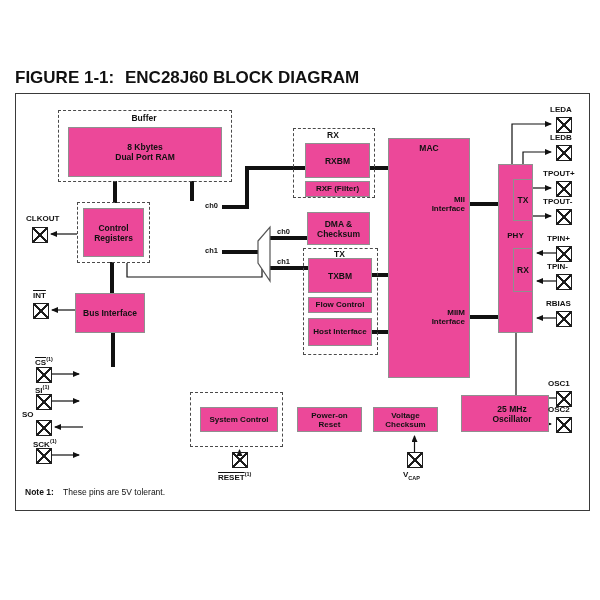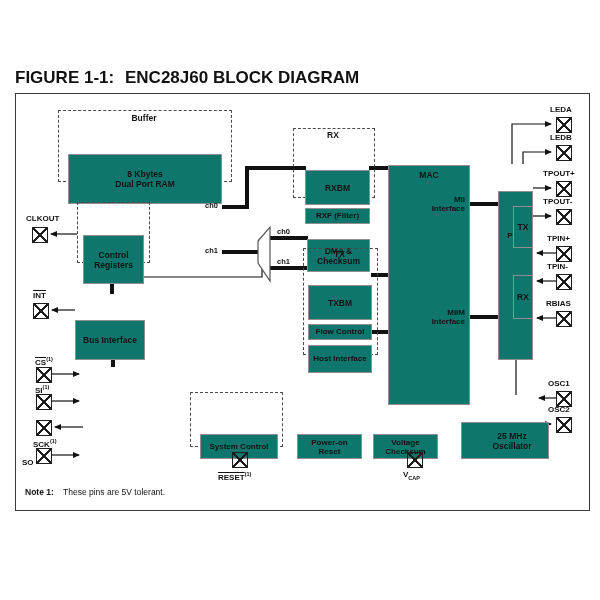--- a/index.html
+++ b/index.html
@@ -1,22 +1,22 @@
 <!DOCTYPE html>
 <html><head>
 <meta charset="utf-8">
 <style>
   html,body { margin:0; padding:0; background:#fff; }
   .stage { position:relative; width:600px; height:600px; background:#ffffff;
            font-family:"Liberation Sans", sans-serif; color:#111; overflow:hidden; }
   .title { position:absolute; font-weight:bold; font-size:17px; white-space:nowrap; }
   .frame { position:absolute; border:1px solid #3a3a3a; }
-  .blk { position:absolute; border:1px solid #8f8f8f; background:#0f766e;
+  .blk { position:absolute; border:1px solid #8f8f8f; background:#ec4899;
          display:flex; flex-direction:column; align-items:center; justify-content:center;
-         text-align:center; font-weight:bold; font-size:8.5px; line-height:10px;margin-top:27px; }
+         text-align:center; font-weight:bold; font-size:8.5px; line-height:10px; }
   .dashed { position:absolute; border:1px dashed #4a4a4a; background:transparent; }
   .gl { position:absolute; font-weight:bold; font-size:8.5px; white-space:nowrap; }
   .lbl { position:absolute; font-weight:bold; font-size:8px; line-height:9px; white-space:nowrap; }
   .ch { position:absolute; font-weight:bold; font-size:7.5px; white-space:nowrap; }
   .ra { text-align:right; }
   .pinbox { position:absolute; width:14px; height:14px; border:1px solid #1d1d1d; background:
       linear-gradient(to top right, transparent 46%, #1d1d1d 46%, #1d1d1d 54%, transparent 54%),
       linear-gradient(to bottom right, transparent 46%, #1d1d1d 46%, #1d1d1d 54%, transparent 54%); }
   .ov { text-decoration:overline; }
   sup { font-size:5.5px; }
@@ -172,21 +172,21 @@
 
   <div class="lbl" style="left:33px; top:291px;"><span class="ov">INT</span></div>
   <div class="pinbox" style="left:33px; top:303px;"></div>
 
   <div class="lbl" style="left:35px; top:355px;"><span class="ov">CS</span><sup>(1)</sup></div>
   <div class="pinbox" style="left:36px; top:367px;"></div>
 
   <div class="lbl" style="left:35px; top:383px;"><span>SI</span><sup>(1)</sup></div>
   <div class="pinbox" style="left:36px; top:394px;"></div>
 
-  <div class="lbl" style="left:22px; top:410px;margin-top:48px;">SO</div>
+  <div class="lbl" style="left:22px; top:410px;">SO</div>
   <div class="pinbox" style="left:36px; top:420px;"></div>
 
   <div class="lbl" style="left:33px; top:437px;"><span>SCK</span><sup>(1)</sup></div>
   <div class="pinbox" style="left:36px; top:448px;"></div>
 
   <div class="lbl" style="left:550px; top:105px;">LEDA</div>
   <div class="pinbox" style="left:556px; top:117px;"></div>
 
   <div class="lbl" style="left:550px; top:133px;">LEDB</div>
   <div class="pinbox" style="left:556px; top:145px;"></div>

